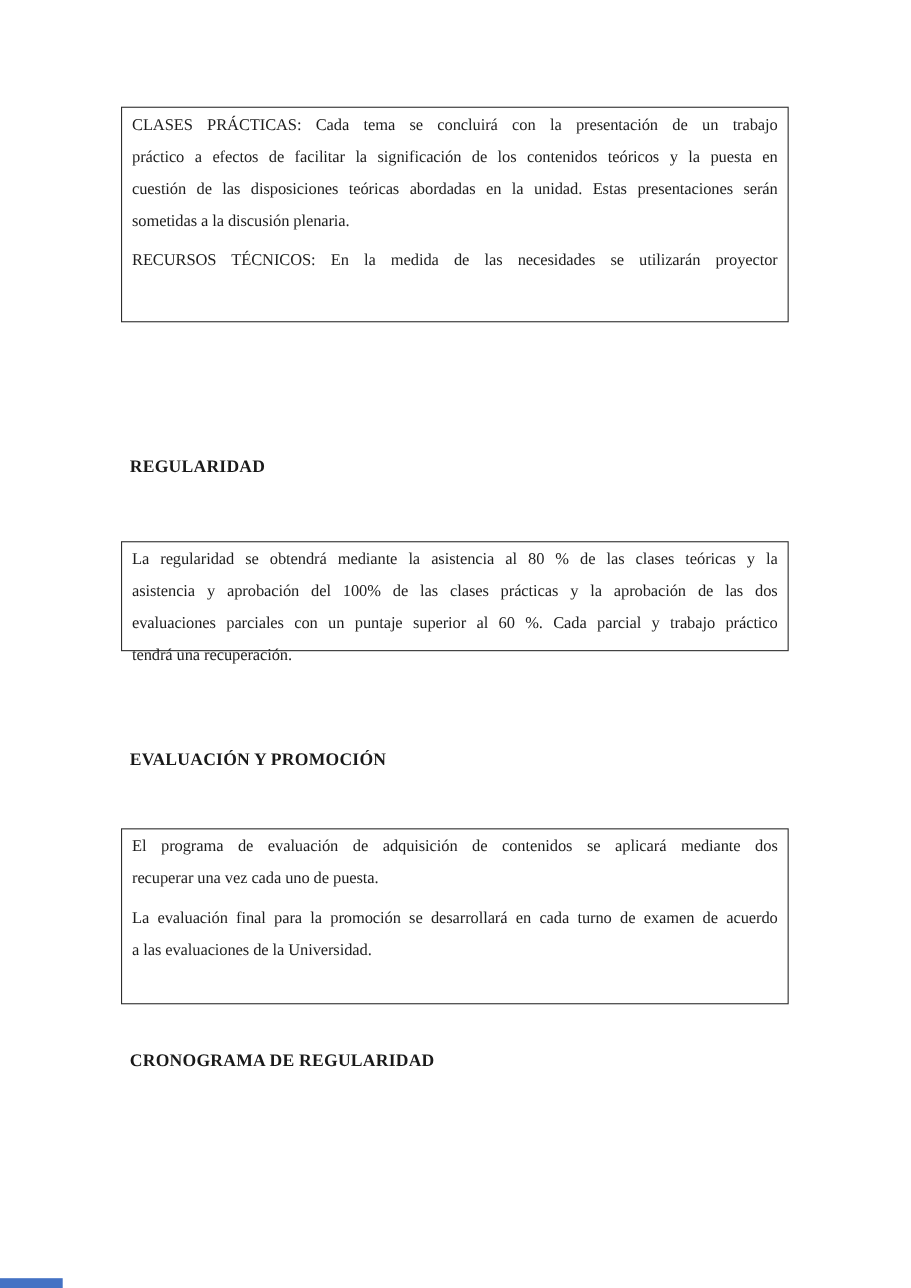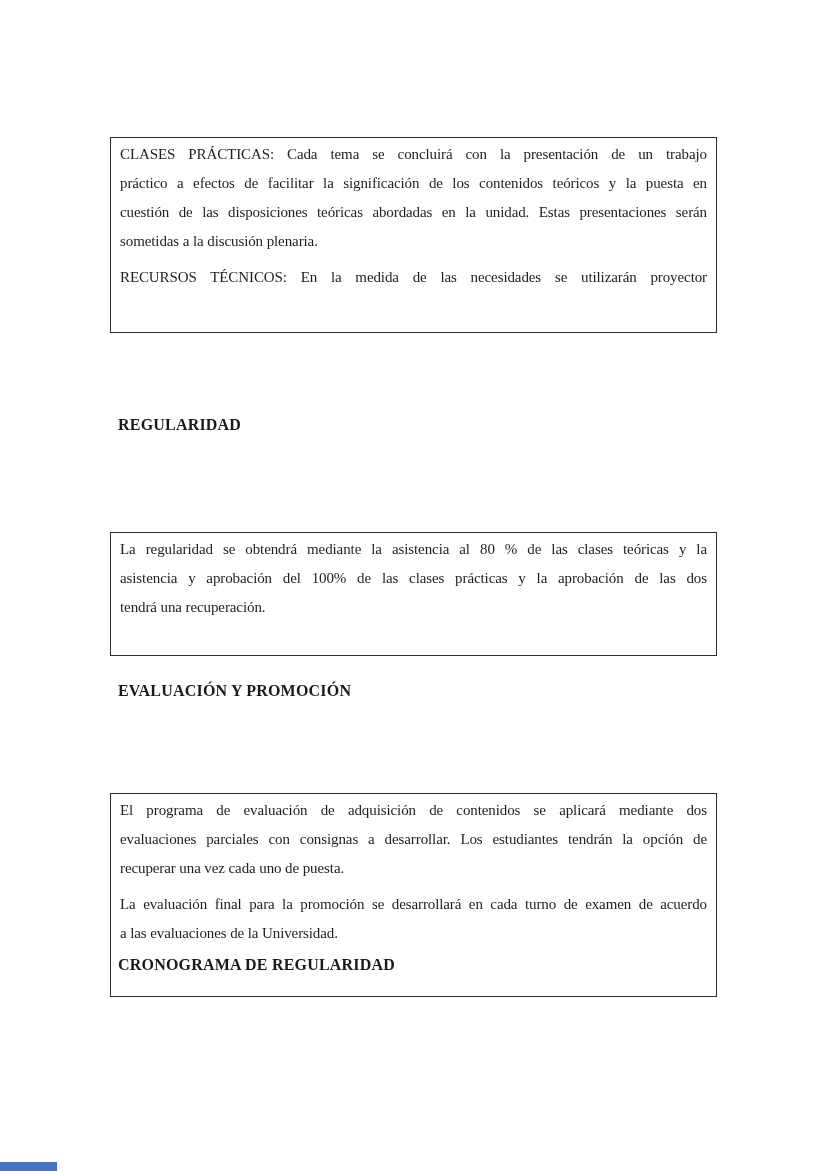--- a/index.html
+++ b/index.html
@@ -13,25 +13,24 @@
     overflow: hidden;
   }
   .box {
     position: absolute;
     left: 110px;
     width: 607px;
     border: 1px solid #2e2e2e;
     box-sizing: border-box;
     padding: 2px 9px 0 9px;
     background: #ffffff;
-    margin-top: 40px;
   }
   .box-methods     { top: 97px;  height: 196px; }
-  .box-regularidad { top: 492px; height: 124px; }
-  .box-evaluacion  { top: 753px; height: 204px; }
+  .box-regularidad { top: 492px; height: 100px; }
+  .box-evaluacion  { top: 753px; height: 160px; }
   .para { margin: 0; }
   .para + .para { margin-top: 7px; }
   .ln {
     font-size: 15px;
     line-height: 29px;
     height: 29px;
     overflow: hidden;
     letter-spacing: -0.1px;
     text-align: justify;
     text-align-last: justify;
@@ -75,30 +74,30 @@
       <div class="ln">RECURSOS TÉCNICOS: En la medida de las necesidades se utilizarán proyector</div>
     </div>
   </div>
 
   <h2 class="heading heading-regularidad">REGULARIDAD</h2>
 
   <div class="box box-regularidad">
     <div class="para">
       <div class="ln">La regularidad se obtendrá mediante la asistencia al 80 % de las clases teóricas y la</div>
       <div class="ln">asistencia y aprobación del 100% de las clases prácticas y la aprobación de las dos</div>
+      <div class="ln">evaluaciones parciales con un puntaje superior al 60 %. Cada parcial y trabajo práctico</div>
       <div class="ln last">tendrá una recuperación.</div>
     </div>
   </div>
 
   <h2 class="heading heading-evaluacion">EVALUACIÓN Y PROMOCIÓN</h2>
 
   <div class="box box-evaluacion">
     <div class="para">
       <div class="ln">El programa de evaluación de adquisición de contenidos se aplicará mediante dos</div>
-      <div class="ln">evaluaciones parciales con consignas a desarrollar. Los estudiantes tendrán la opción de</div>
       <div class="ln last">recuperar una vez cada uno de puesta.</div>
     </div>
     <div class="para">
       <div class="ln">La evaluación final para la promoción se desarrollará en cada turno de examen de acuerdo</div>
       <div class="ln last">a las evaluaciones de la Universidad.</div>
     </div>
   </div>
 
   <h2 class="heading heading-cronograma">CRONOGRAMA DE REGULARIDAD</h2>
 

